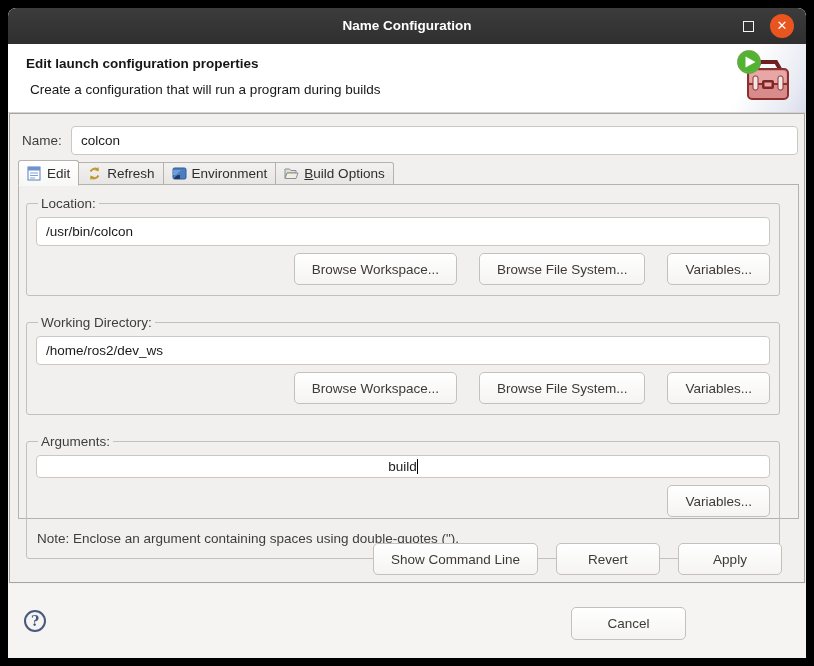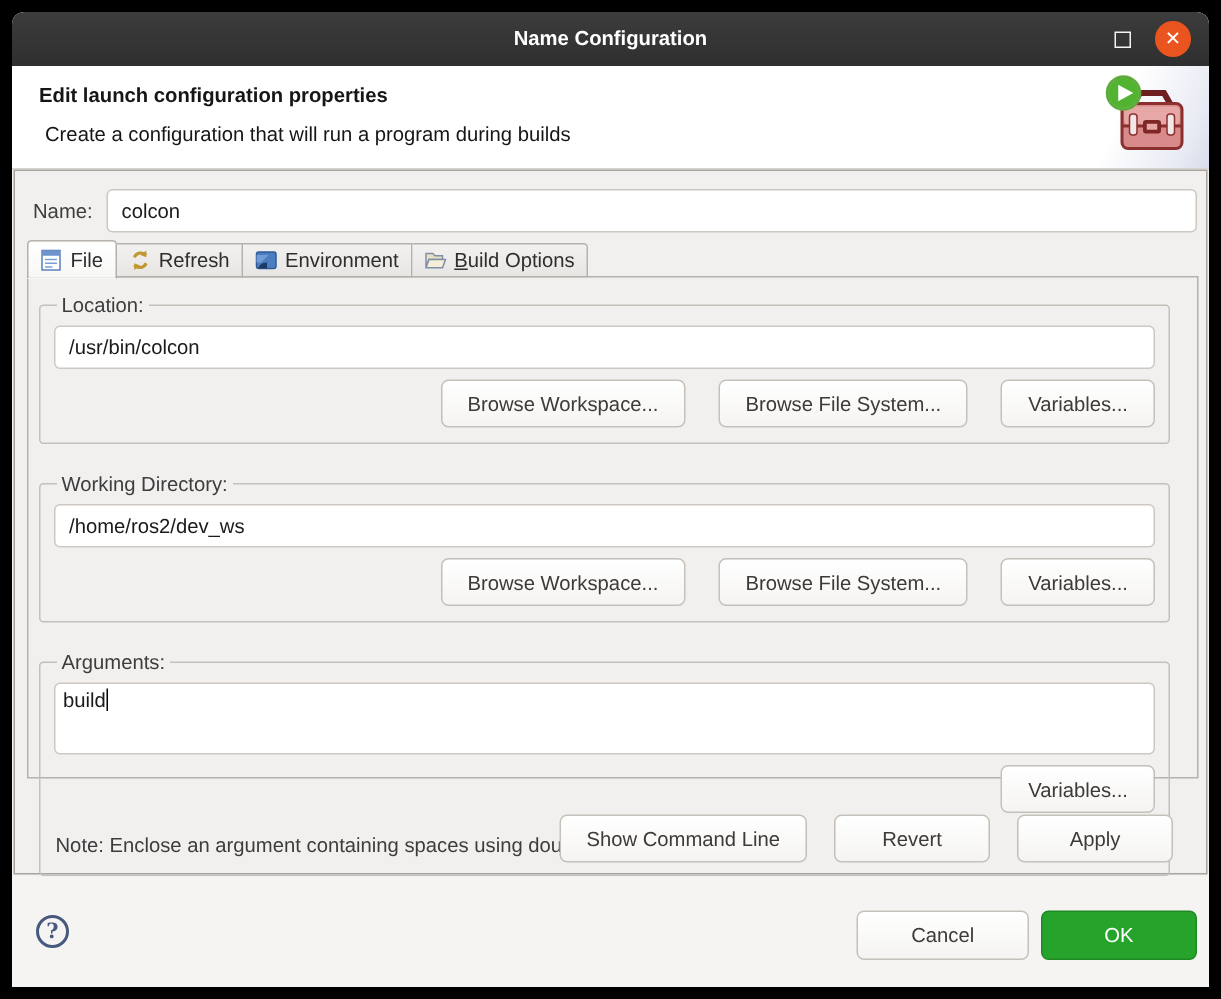--- a/index.html
+++ b/index.html
@@ -60,22 +60,22 @@
   .tab-content { position:absolute; left:8px; top:70px; width:781px; height:335px;
                  border:1px solid #b5b1ac; background:#f2f0ef; padding:11px 6px 0 6px; }
 
   
   fieldset.group { border:1px solid #c4bfba; border-radius:3px; margin:0 12px 19px 1px;
                    padding:6px 9px 10px 9px; }
   fieldset.group legend { font-size:13.5px; color:#3d3d3d; padding:0 3px; margin-left:2px; }
   .field-input { width:100%; height:29px; border:1px solid #cdc7c2; border-radius:4px;
                  background:#fff; font-family:"Liberation Sans",sans-serif;
                  font-size:13.5px; color:#1a1a1a; padding:0 9px; outline:none; }
-  .args-box { width:100%; height:48px; border:1px solid #cdc7c2; border-radius:4px;
-              background:#fff; font-size:13.5px; color:#1a1a1a; padding:3px 5px; }
+  .args-box { width:100%; height:23px; border:1px solid #cdc7c2; border-radius:4px;
+              background:#fff; font-size:13.5px; color:#1a1a1a; padding:3px 5px;text-align:center; }
   .caret { display:inline-block; width:1px; height:15px; background:#000;
            vertical-align:text-bottom; }
   .btn-row { display:flex; justify-content:flex-end; gap:22px; margin-top:7px; }
   .btn { height:32px; padding:0 17px; border:1px solid #c6c0ba; border-radius:5px;
          background:linear-gradient(#ffffff,#f5f4f2); font-family:"Liberation Sans",sans-serif;
          font-size:13.5px; color:#3d3a37; white-space:nowrap; }
   .note { font-size:13.5px; color:#3d3d3d; margin:14px 0 2px 1px; }
 
   
   .action-row { position:absolute; right:22px; top:429px; display:flex; gap:18px; }
@@ -142,21 +142,21 @@
         <div class="tab active">
           <span class="tab-icon">
             <svg width="15" height="15" viewBox="0 0 15 15">
               <rect x="1" y="1" width="12" height="13" fill="#ffffff" stroke="#5a7fbe" stroke-width="1"></rect>
               <rect x="1" y="1" width="12" height="3.5" fill="#6f94cc"></rect>
               <line x1="3" y1="7" x2="11" y2="7" stroke="#7aa0d6" stroke-width="1"></line>
               <line x1="3" y1="9.5" x2="11" y2="9.5" stroke="#7aa0d6" stroke-width="1"></line>
               <line x1="3" y1="12" x2="8" y2="12" stroke="#7aa0d6" stroke-width="1"></line>
             </svg>
           </span>
-          <span>File</span>
+          <span>Edit</span>
         </div>
         <div class="tab">
           <span class="tab-icon">
             <svg width="15" height="15" viewBox="0 0 15 15">
               <path d="M11.5 4 A5 5 0 0 0 3.5 5.5" fill="none" stroke="#c09830" stroke-width="2"></path>
               <path d="M3.5 11 A5 5 0 0 0 11.5 9.5" fill="none" stroke="#c09830" stroke-width="2"></path>
               <path d="M11.5 1 L11.5 5.5 L7.5 4 Z" fill="#c09830"></path>
               <path d="M3.5 14 L3.5 9.5 L7.5 11 Z" fill="#c09830"></path>
             </svg>
           </span>
@@ -221,17 +221,16 @@
         <button class="btn wide">Revert</button>
         <button class="btn wide">Apply</button>
       </div>
     </div>
 
     <div class="footer">
       <button class="help-btn">
         <span>?</span>
       </button>
       <button class="footer-cancel">Cancel</button>
-      <button class="footer-ok">OK</button>
     </div>
 
   </div>
 </div>
 
 </body></html>

